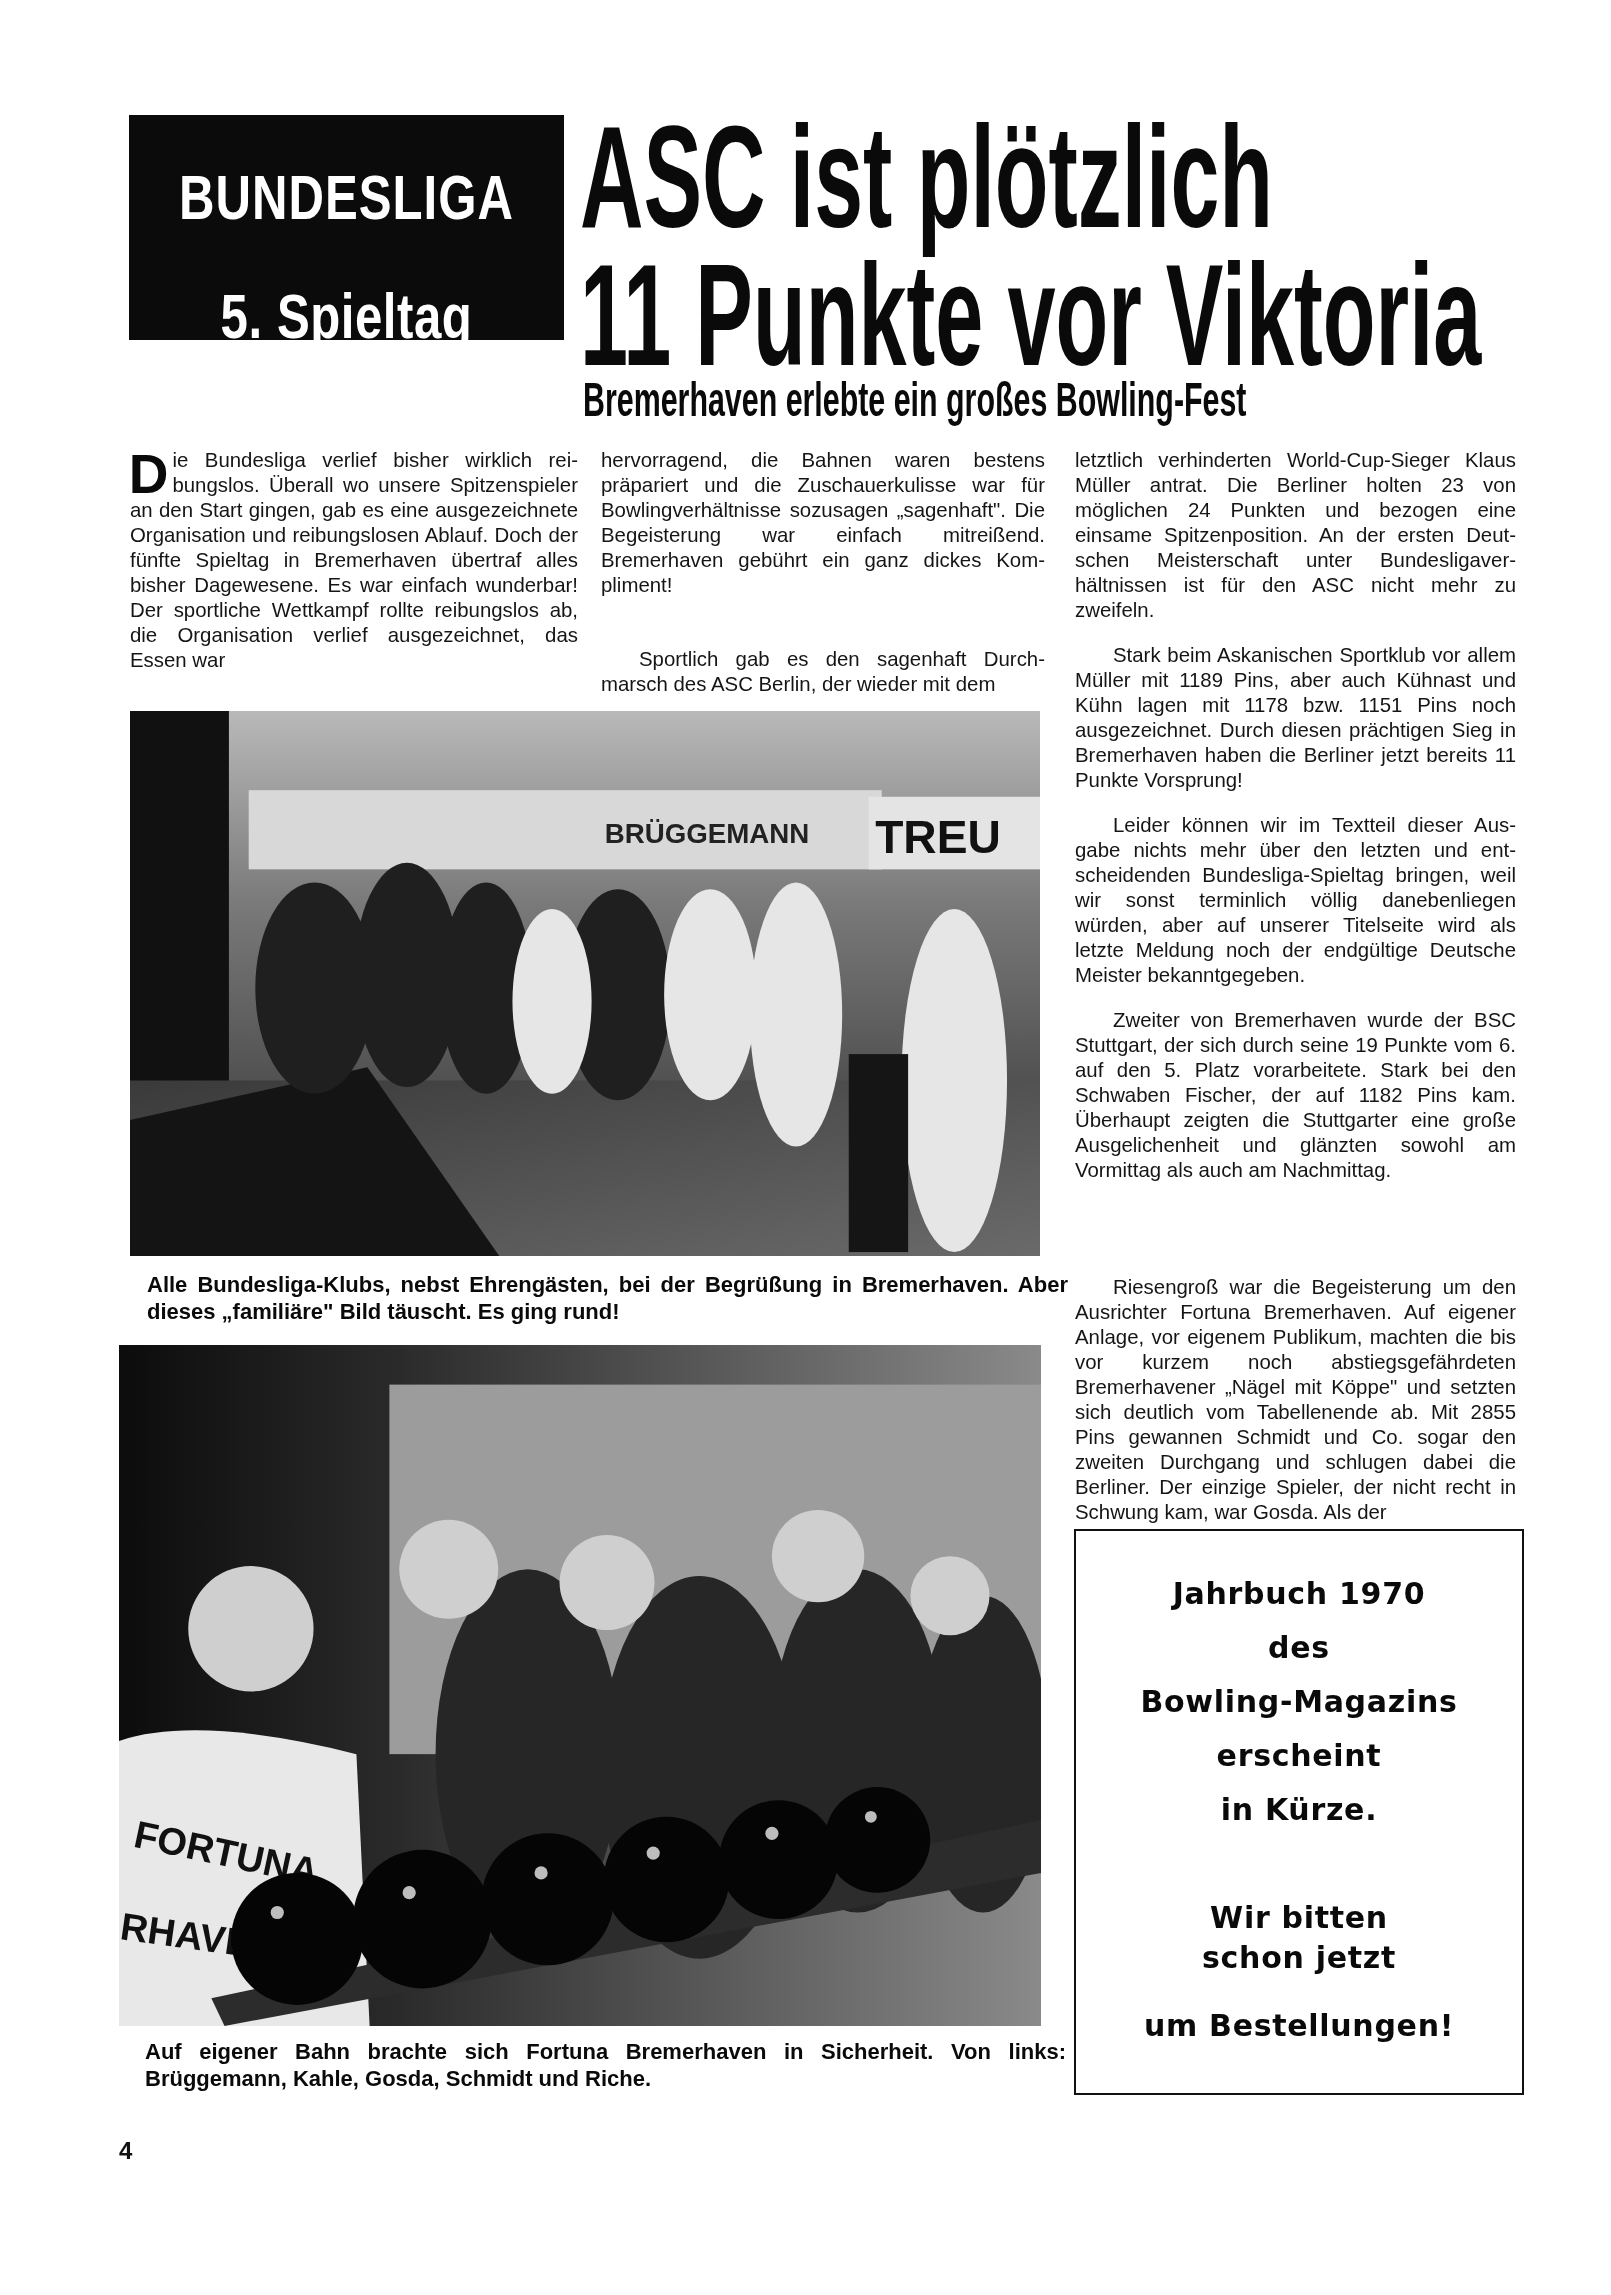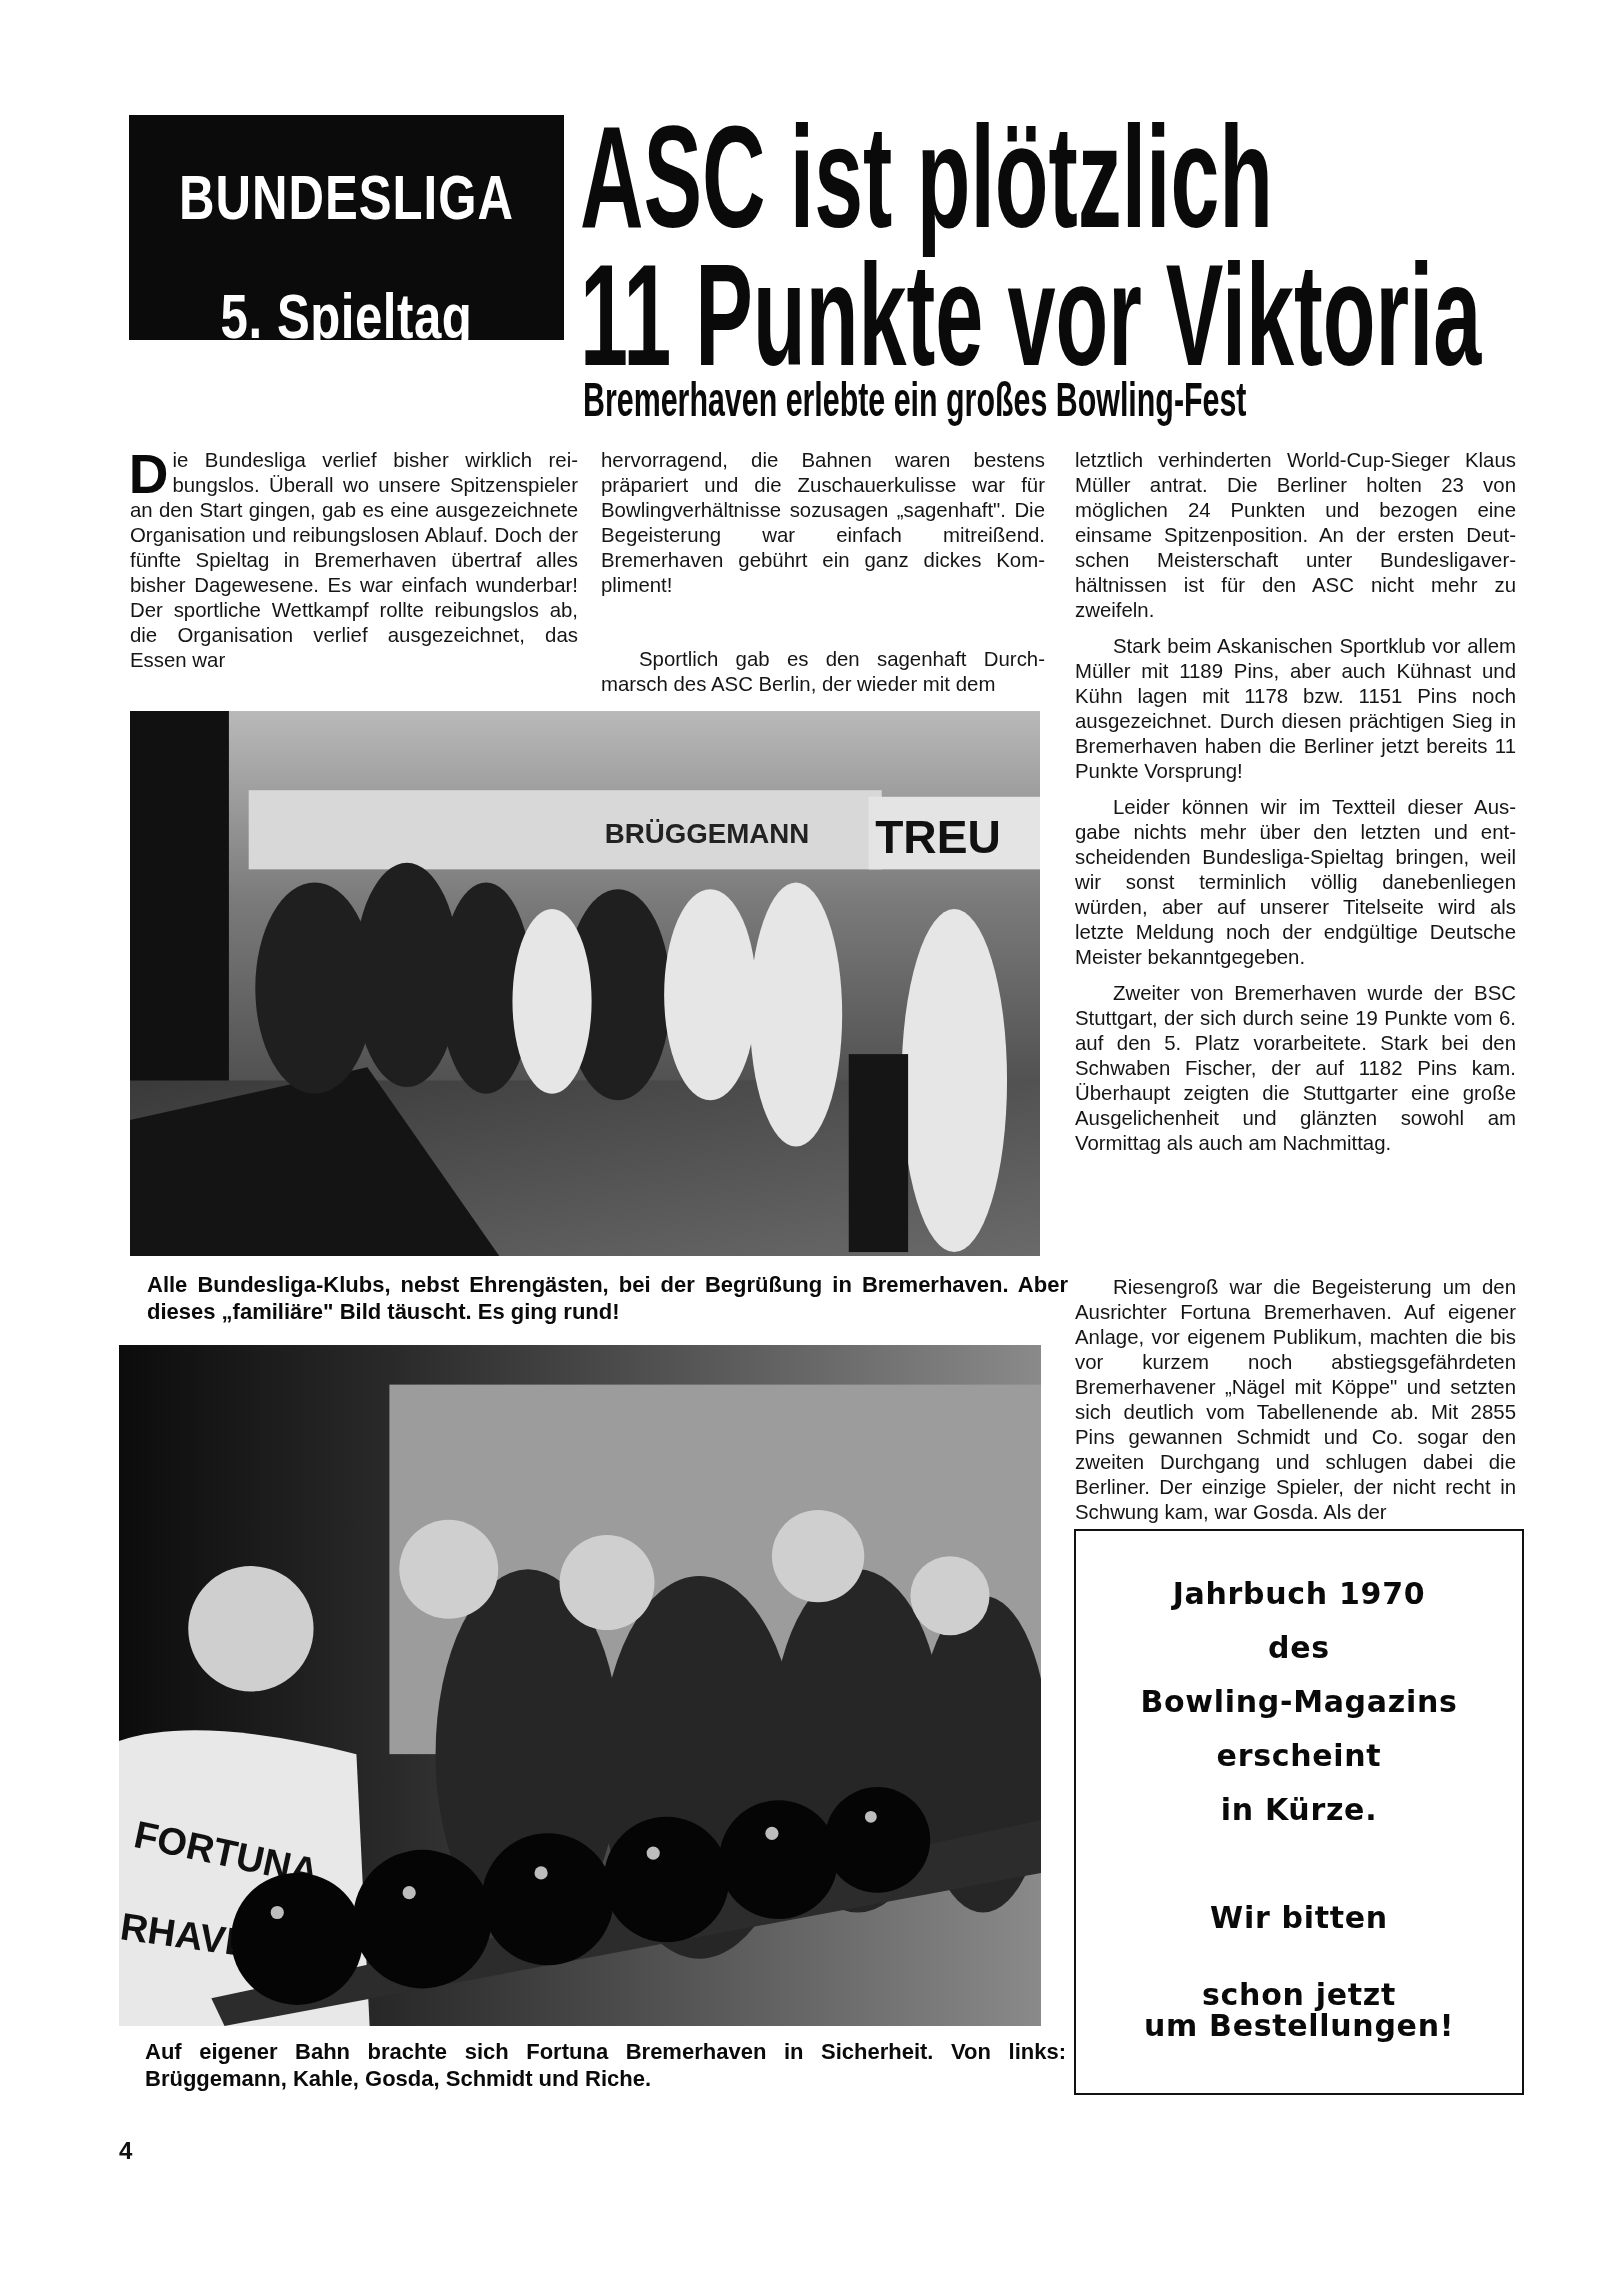--- a/index.html
+++ b/index.html
@@ -24,21 +24,21 @@
   #hl1 { left: 580px; top: 106px; font-size: 144px; line-height: 144px; transform: scaleX(0.61); }
   #hl2 { left: 580px; top: 244px; font-size: 144px; line-height: 144px; transform: scaleX(0.60); }
   #subhl { left: 583px; top: 373px; font-size: 49px; line-height: 53px; transform: scaleX(0.62); }
 
   
   .col {
     font-family: "Liberation Sans", sans-serif; font-size: 20.4px; line-height: 25px;
     text-align: justify; hyphens: manual; color: #151515;
   }
   .col p { margin: 0; }
-  .col p + p { margin-top: 11px; }
+  .col p + p { margin-top: 20px; }
   .col p.indent { text-indent: 38px; }
   #col1 { left: 130px; top: 448px; width: 448px; }
   #col2 { left: 601px; top: 448px; width: 444px; }
   #col3 { left: 1075px; top: 448px; width: 441px; }
   #col3b { left: 1075px; top: 1275px; width: 441px; }
 
   .dropcap {
     float: left; font-family: "Liberation Sans", sans-serif; font-weight: 700;
     font-size: 55px; line-height: 46px; margin: 2.6px 4px 0 -1.3px; color: #0a0a0a;
   }
@@ -183,18 +183,18 @@
 </div>
 <div id="cap2" class="abs caption">Auf eigener Bahn brachte sich Fortuna Bremerhaven in Sicherheit. Von links: Brüggemann, Kahle, Gosda, Schmidt und Riche.</div>
 
 <div id="adbox" class="abs">
   <div class="adline" style="top:45px">Jahrbuch 1970</div>
   <div class="adline" style="top:99px">des</div>
   <div class="adline" style="top:153px">Bowling-Magazins</div>
   <div class="adline" style="top:207px">erscheint</div>
   <div class="adline" style="top:261px">in Kürze.</div>
   <div class="adline" style="top:369px">Wir bitten</div>
-  <div class="adline" style="top:446px">schon jetzt</div>
+  <div class="adline" style="top:409px">schon jetzt</div>
   <div class="adline" style="top:477px">um Bestellungen!</div>
 </div>
 
 <div id="pagenum" class="abs">4</div>
 
 
 </body></html>

